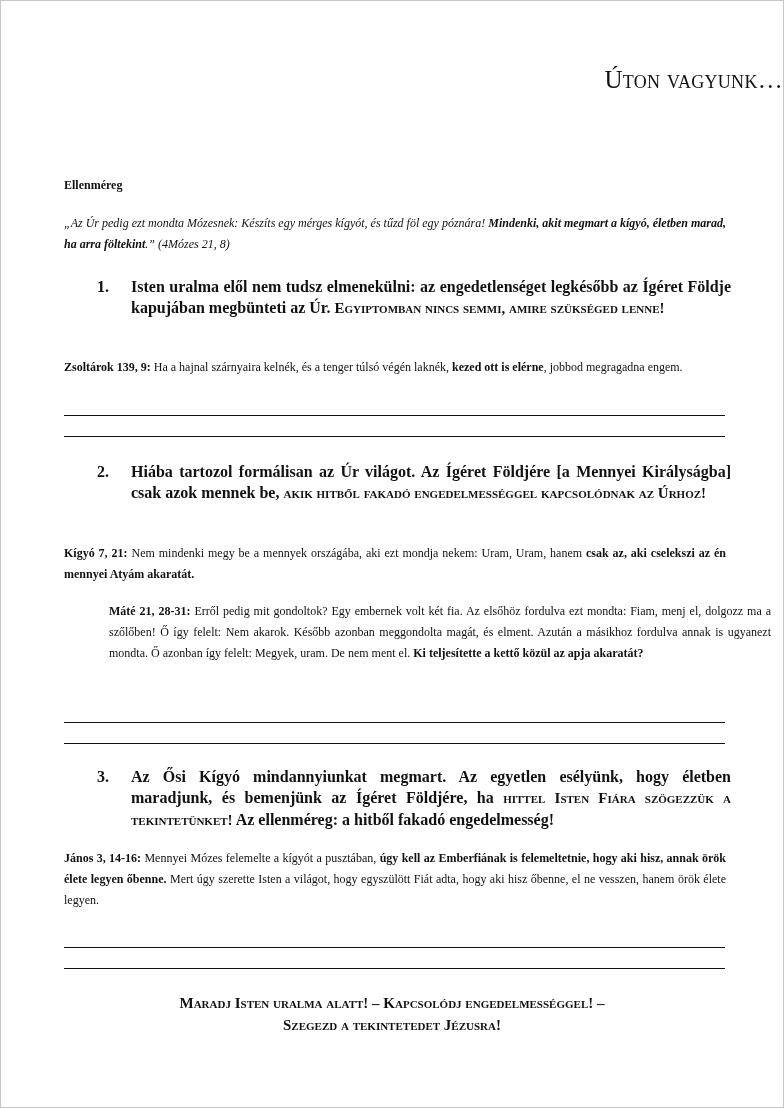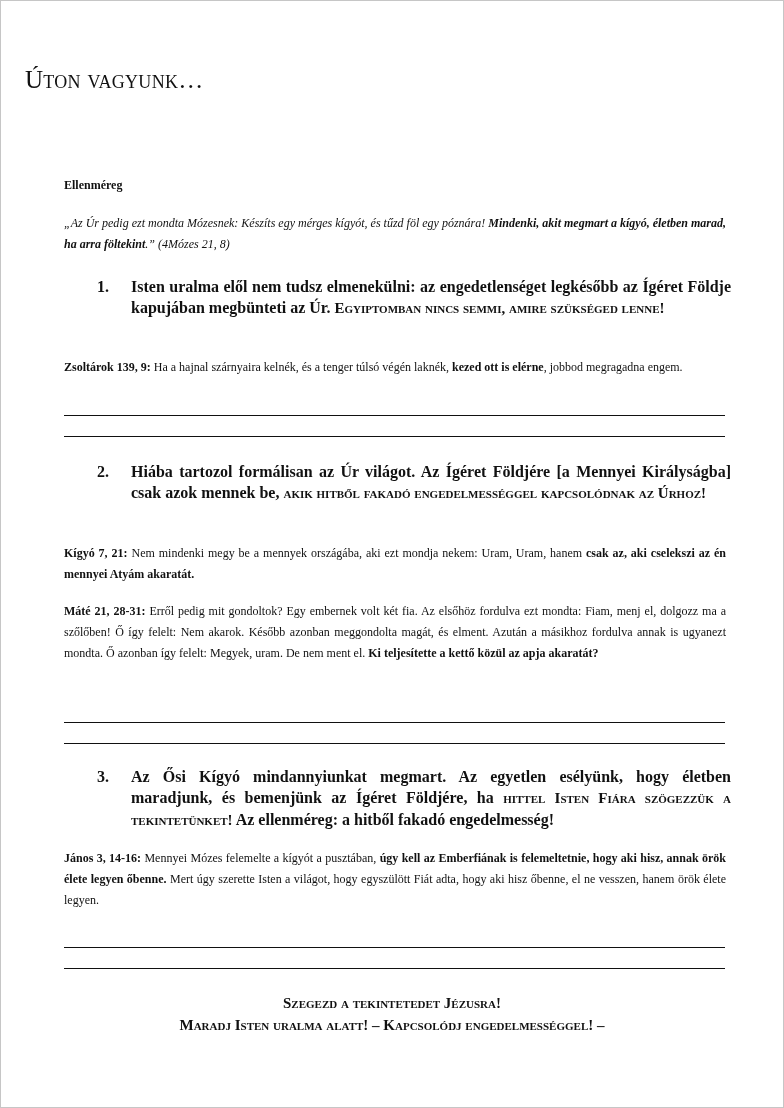--- a/index.html
+++ b/index.html
@@ -22,21 +22,21 @@
       border: 1px solid #c6c6c6;
       background: #ffffff;
       color: #111111;
       font-family: "Liberation Serif", "DejaVu Serif", serif;
     }
     .title-block {
       position: absolute;
       left: 0;
       right: 0;
       top: 62px;
-      text-align: left;
+      text-align: right;
       font-size: 25px;
       line-height: 34px;
       font-variant: small-caps;
       letter-spacing: 0.3px;
       padding-left: 24px;
     }
     .section-heading {
       position: absolute;
       left: 63px;
       top: 174px;
@@ -126,37 +126,37 @@
 
   <div class="item" style="top:460px;">
     <span class="num">2.</span>
     <span class="body"><span>Hiába tartozol formálisan az Úr világot. Az Ígéret Földjére [a Mennyei Királyságba] csak azok mennek be, </span><span class="sc">akik hitből fakadó engedelmességgel kapcsolódnak az Úrhoz!</span></span>
   </div>
 
   <div class="para" style="top:542px;">
     <span class="b">Kígyó 7, 21:</span><span> Nem mindenki megy be a mennyek országába, aki ezt mondja nekem: Uram, Uram, hanem </span><span class="b">csak az, aki cselekszi az én mennyei Atyám akaratát.</span><span></span>
   </div>
 
-  <div class="para" style="top:600px;">
+  <div class="para" style="top:600px;margin-left:45px;">
     <span class="b">Máté 21, 28-31:</span><span> Erről pedig mit gondoltok? Egy embernek volt két fia. Az elsőhöz fordulva ezt mondta: Fiam, menj el, dolgozz ma a szőlőben! Ő így felelt: Nem akarok. Később azonban meggondolta magát, és elment. Azután a másikhoz fordulva annak is ugyanezt mondta. Ő azonban így felelt: Megyek, uram. De nem ment el. </span><span class="b">Ki teljesítette a kettő közül az apja akaratát?</span><span></span>
   </div>
 
   <div class="rule" style="top:721px;"></div>
   <div class="rule" style="top:742px;"></div>
 
   <div class="item" style="top:765px;">
     <span class="num">3.</span>
     <span class="body"><span>Az Ősi Kígyó mindannyiunkat megmart. Az egyetlen esélyünk, hogy életben maradjunk, és bemenjünk az Ígéret Földjére, ha </span><span class="sc">hittel Isten Fiára szögezzük a tekintetünket!</span><span> Az ellenméreg: a hitből fakadó engedelmesség!</span></span>
   </div>
 
   <div class="para" style="top:847px;">
     <span class="b"> János 3, 14-16:</span><span> Mennyei Mózes felemelte a kígyót a pusztában, </span><span class="b">úgy kell az Emberfiának is felemeltetnie, hogy aki hisz, annak örök élete legyen őbenne.</span><span> Mert úgy szerette Isten a világot, hogy egyszülött Fiát adta, hogy aki hisz őbenne, el ne vesszen, hanem örök élete legyen.</span>
   </div>
 
   <div class="rule" style="top:946px;"></div>
   <div class="rule" style="top:967px;"></div>
 
   <div class="footer">
+    <div>Maradj Isten uralma alatt! – Kapcsolódj engedelmességgel! –</div>
     <div>Szegezd a tekintetedet Jézusra!</div>
-    <div>Maradj Isten uralma alatt! – Kapcsolódj engedelmességgel! –</div>
   </div>
 
 </div>
 
 </body></html>

